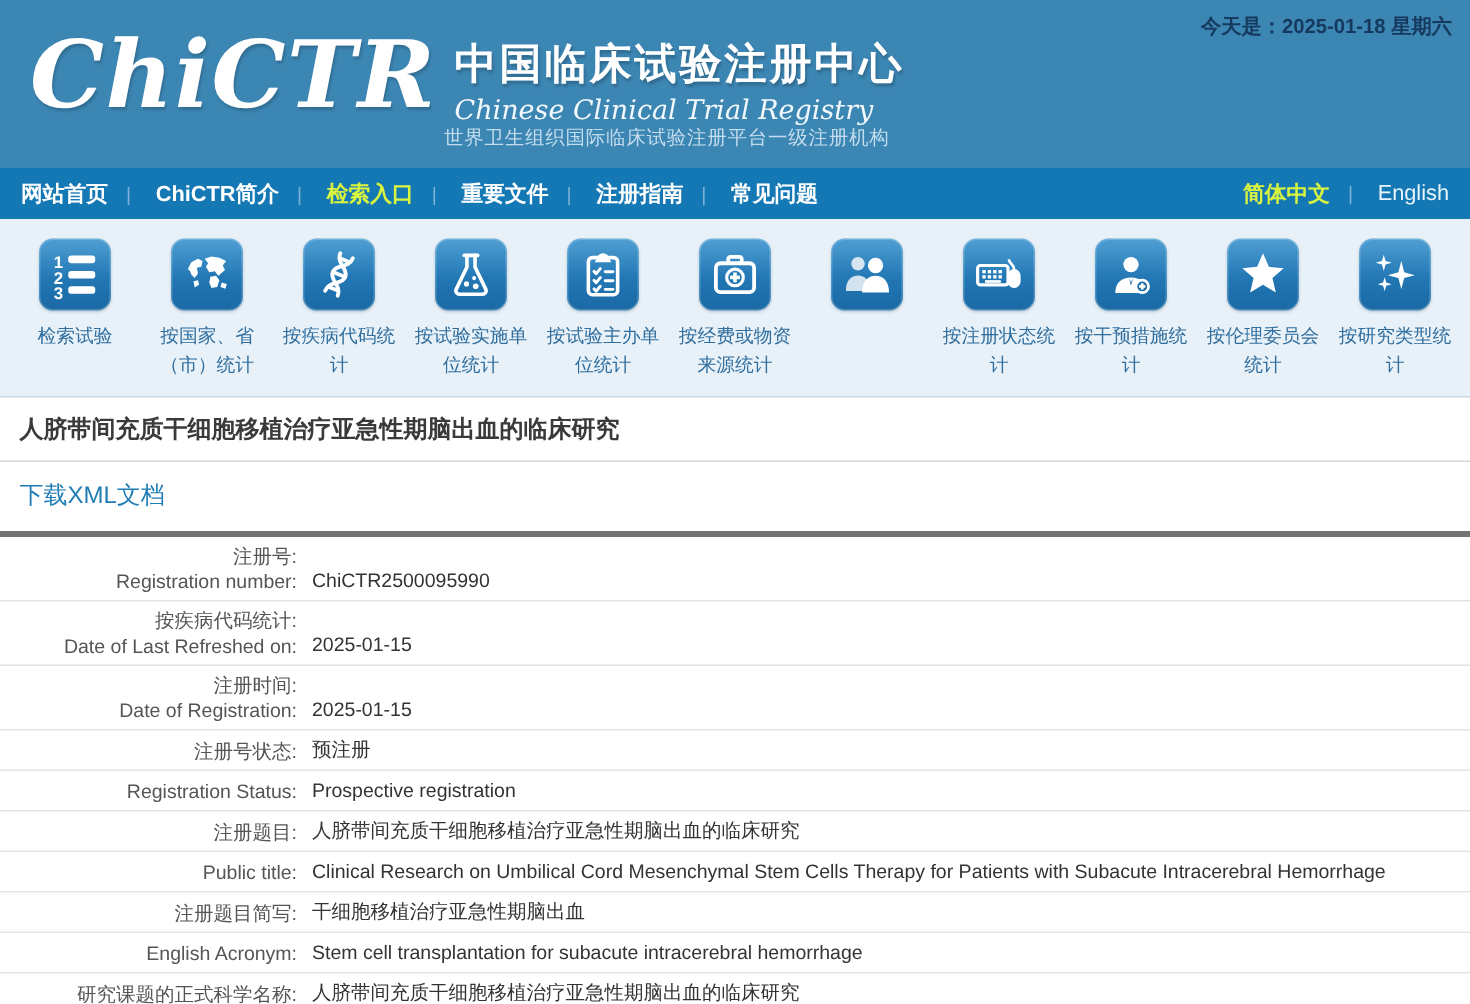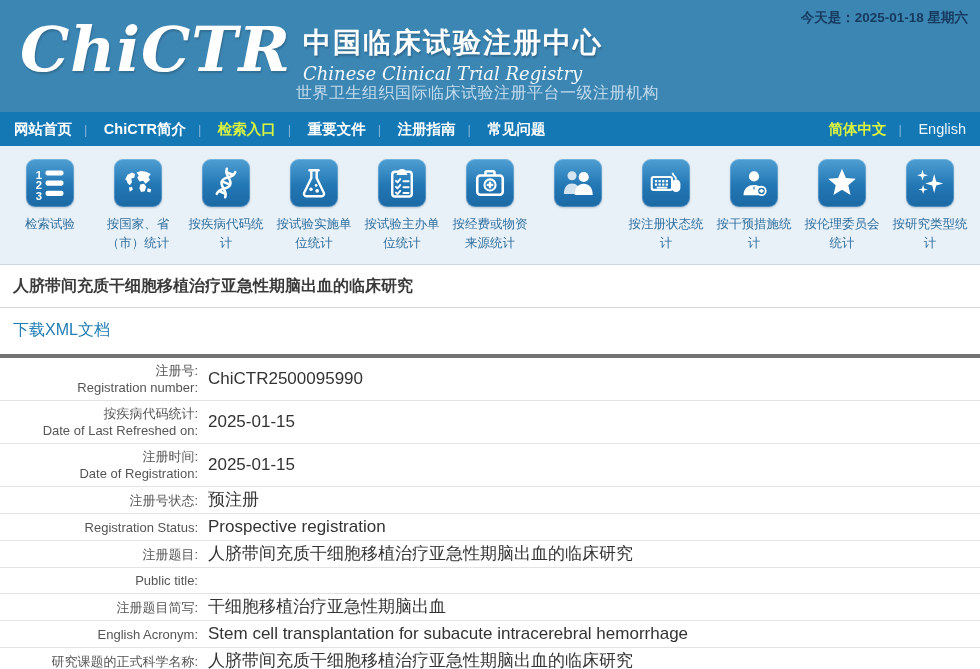--- a/index.html
+++ b/index.html
@@ -8,21 +8,21 @@
 
   
   .header { position:relative; height:112px; background:#3c86b4; color:#fff; }
   .today { position:absolute; top:9px; right:12px; font-size:13.5px; font-weight:bold; color:#16395e; }
   .brand { position:absolute; left:20px; top:20px; display:flex; align-items:flex-start; }
   .logo { font-family:"DejaVu Serif",serif; font-style:italic; font-weight:bold;
     font-size:62px; line-height:60px; letter-spacing:1px; text-shadow:1px 2px 2px rgba(0,0,0,.18); }
   .brand-text { margin-left:12px; padding-top:4px; }
   .brand-text .cn { font-size:28px; font-weight:bold; letter-spacing:2px; text-shadow:1px 2px 2px rgba(0,0,0,.22); }
   .brand-text .en { font-family:"DejaVu Serif",serif; font-style:italic; font-size:18px; margin-top:1px; color:#f2f8fc; }
-  .subtitle { position:absolute; left:296px; top:83px; font-size:16px; color:#c3dcee; letter-spacing:.5px; }
+  .subtitle { position:absolute; left:296px; top:83px; font-size:13px; color:#c3dcee; letter-spacing:.5px; }
 
   
   .nav { height:34px; background:#1478b5; display:flex; align-items:center;
     justify-content:space-between; padding:16px 14px; }
   .nav ul { display:flex; list-style:none; align-items:center; }
   .menu li + li::before, .lang li + li::before { content:"|"; color:#7fb2d8; margin:0 12px; font-weight:normal; font-size:13px; }
   .nav a { color:#fff; font-weight:bold; font-size:14.5px; text-decoration:none; cursor:pointer; }
   .nav li.active a { color:#d9f43e; }
   .lang a { font-weight:bold; }
   .lang li:not(.active) a { color:#e8f4fc; font-weight:normal; }
@@ -38,24 +38,24 @@
   .tool svg { width:36px; height:36px; fill:#fff; }
   .tool .lbl { margin-top:8px; width:86px; font-size:12.5px; line-height:1.55; color:#2f6e9e; text-align:center; }
 
   
   .page-title { padding:11px 13px 10px; font-size:16px; font-weight:bold; color:#3a3a3a;
     border-bottom:1px solid #d6d6d6; }
   .xml-row { padding:12px 13px 13px; border-bottom:4px solid #737373; }
   .xml-link { color:#1f7cb4; font-size:16px; text-decoration:none; cursor:pointer; }
 
   .trial-table { width:100%; }
-  .trow { display:flex; align-items:center; border-bottom:1px solid #e3e3e3; padding:4px 0; min-height:26px; }
+  .trow { display:flex; align-items:flex-end; border-bottom:1px solid #e3e3e3; padding:4px 0; min-height:26px; }
   .trow .labels { width:198px; flex:none; text-align:right; color:#555; font-size:13px; line-height:17px; }
   .labels div:empty { display:none; }
-  .trow .value { padding-left:10px; color:#333; font-size:17px; line-height:18px; }
+  .trow .value { padding-left:10px; color:#333; font-size:13px; line-height:18px; }
 </style>
 </head>
 <body>
 
 <svg width="0" height="0" style="position:absolute" aria-hidden="true">
   <defs>
     <symbol id="numbered-list-icon" viewBox="0 0 24 24">
       <text x="2.5" y="9" font-size="7.5" font-weight="bold" fill="#fff" font-family="sans-serif">1</text>
       <text x="2.5" y="16" font-size="7.5" font-weight="bold" fill="#fff" font-family="sans-serif">2</text>
       <text x="2.5" y="23" font-size="7.5" font-weight="bold" fill="#fff" font-family="sans-serif">3</text>
@@ -359,20 +359,21 @@
 
       </div>
       <div class="value">人脐带间充质干细胞移植治疗亚急性期脑出血的临床研究</div>
     </div>
 
     <div class="trow">
       <div class="labels">
 
         <div>Public title:</div>
       </div>
+      <div class="value">Clinical Research on Umbilical Cord Mesenchymal Stem Cells Therapy for Patients with Subacute Intracerebral Hemorrhage</div>
     </div>
 
     <div class="trow">
       <div class="labels">
         <div>注册题目简写:</div>
 
       </div>
       <div class="value">干细胞移植治疗亚急性期脑出血</div>
     </div>
 

